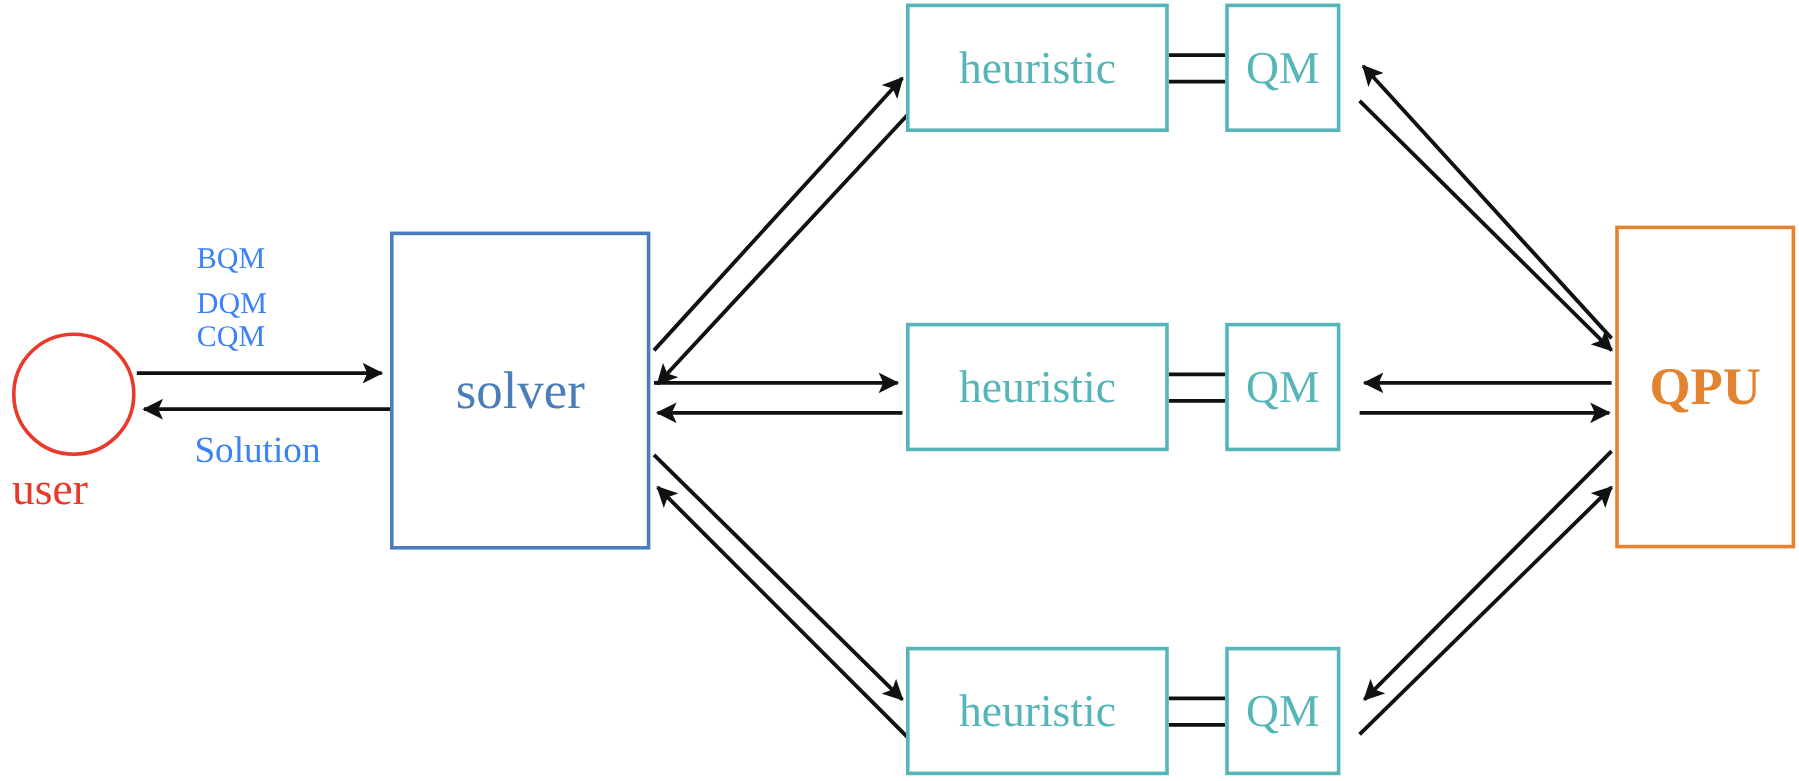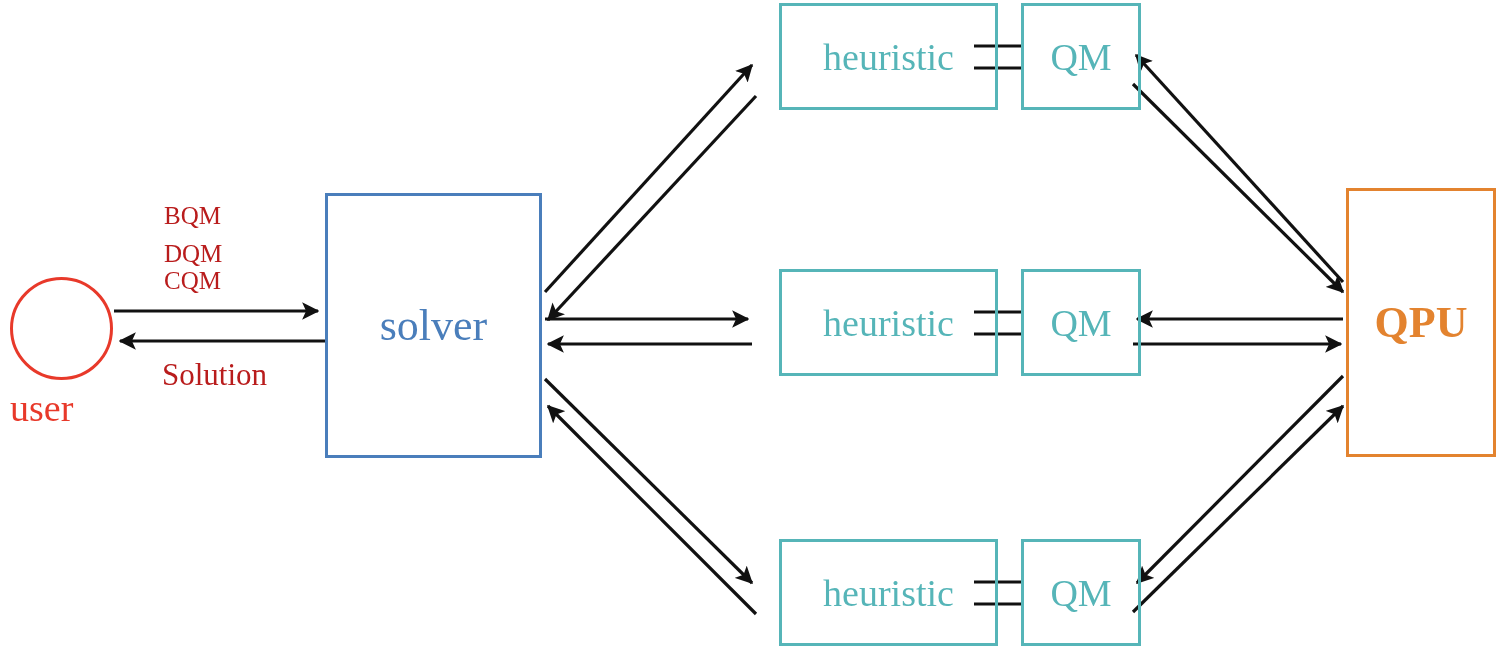--- a/index.html
+++ b/index.html
@@ -69,33 +69,32 @@
     color: #4a7ebb;
     font-size: 44px;
   }
 
   
   .heuristic-node {
     width: 219px;
     height: 107px;
     border: 3px solid #56b5b8;
     left: 755px;
-    margin-left: 24px;
   }
   .heuristic-node .node-label {
     color: #56b5b8;
     font-size: 38px;
   }
   #heuristic-node-top    { top: 3px; }
   #heuristic-node-middle { top: 269px; }
   #heuristic-node-bottom { top: 539px; }
 
   
   .qm-node {
-    width: 120px;
+    width: 96px;
     height: 107px;
     border: 3px solid #56b5b8;
     left: 1021px;
   }
   .qm-node .node-label {
     color: #56b5b8;
     font-size: 38px;
   }
   #qm-node-top    { top: 3px; }
   #qm-node-middle { top: 269px; }
@@ -111,21 +110,21 @@
     font-weight: bold;
   }
   #qpu-node .node-label {
     color: #e3832f;
     font-size: 44px;
   }
 
   
   .edge-label {
     position: absolute;
-    color: #b91c1c;
+    color: #3b82f6;
     font-size: 25px;
     line-height: 1;
     white-space: nowrap;
   }
   #edge-label-bqm { left: 164px; top: 203px; }
   #edge-label-dqm { left: 164px; top: 241px; text-align: center; }
   #edge-label-cqm { left: 164px; top: 268px; }
   #edge-label-solution { left: 162px; top: 359px; font-size: 31px; }
 </style>
 </head>

